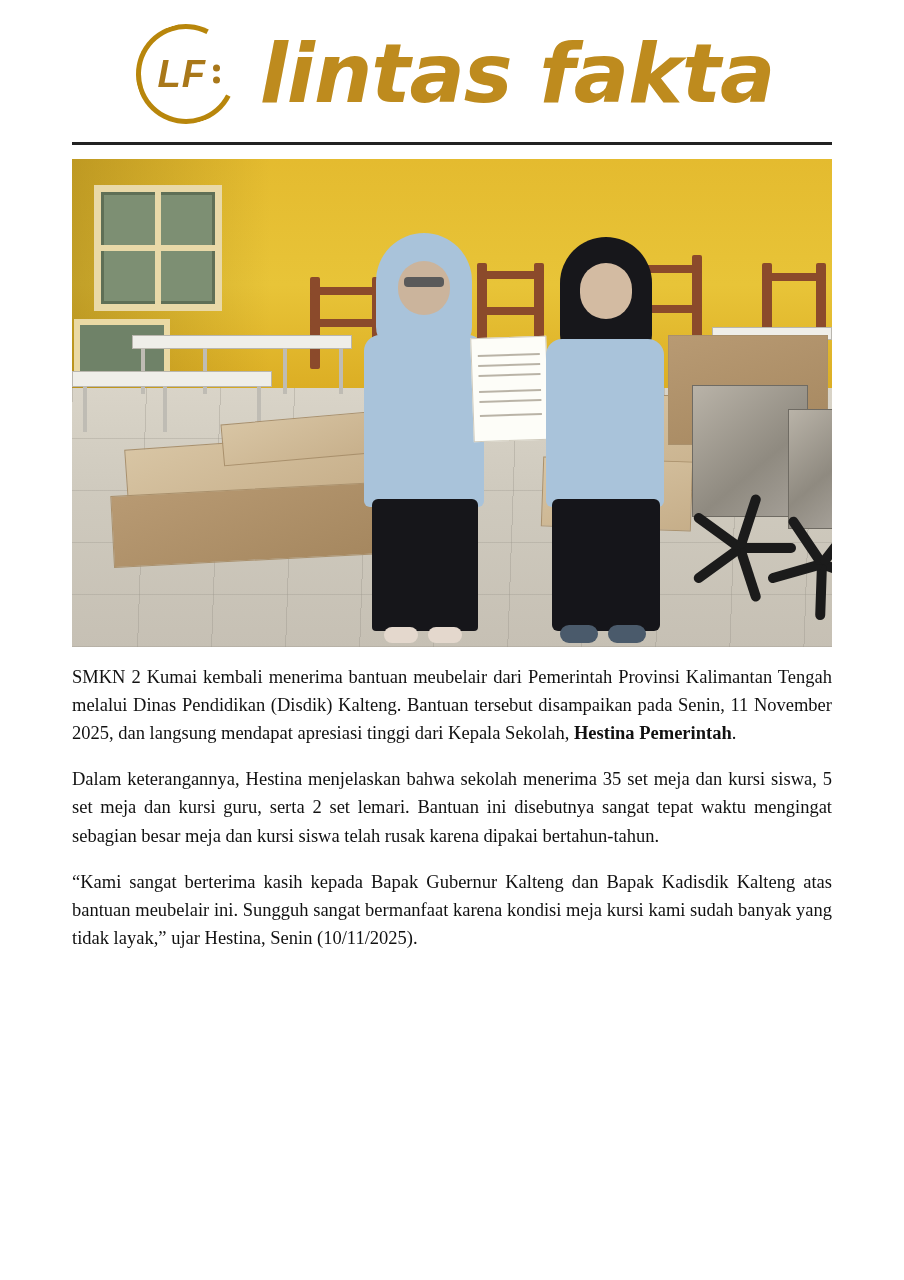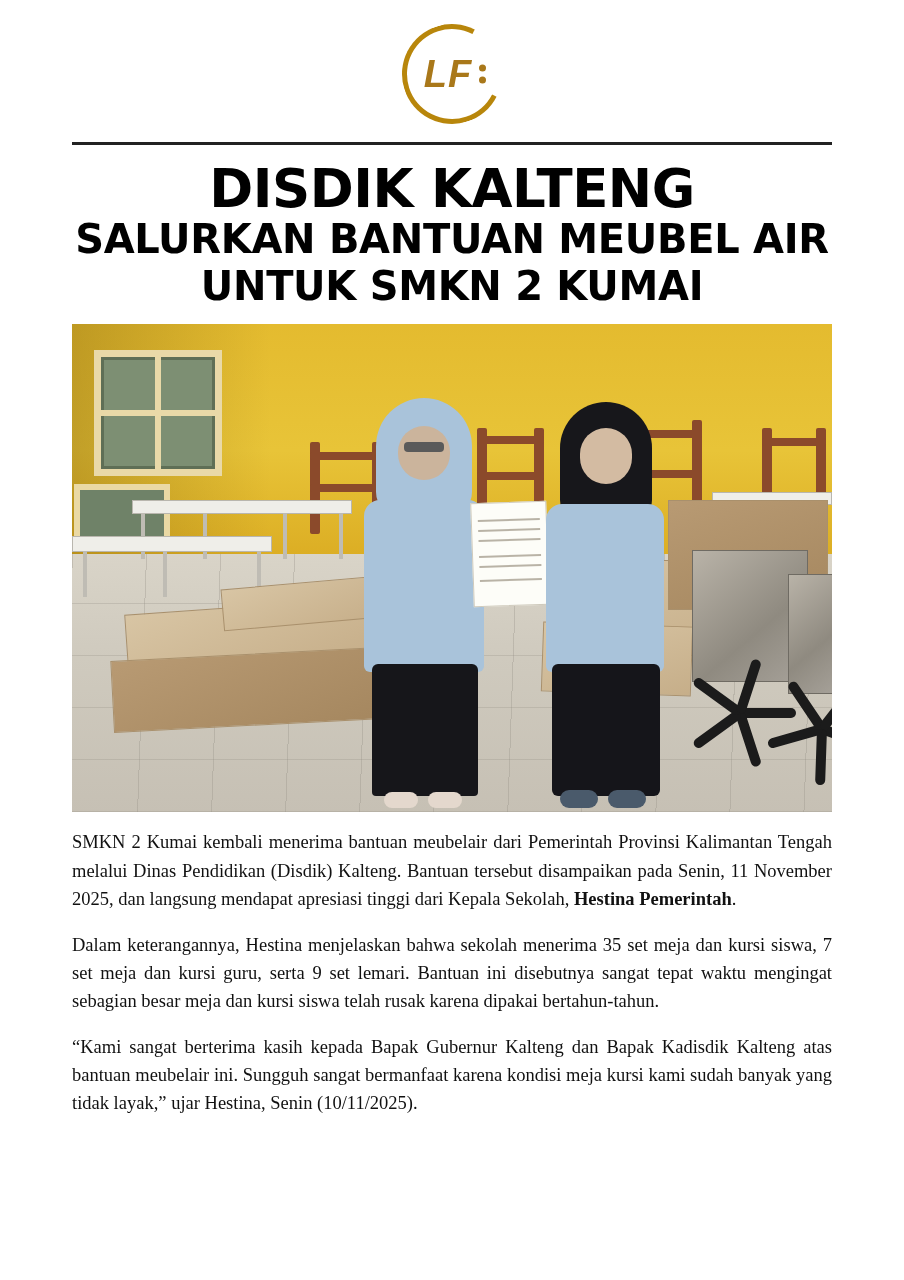--- a/index.html
+++ b/index.html
@@ -239,31 +239,27 @@
   <div class="masthead">
     <div class="brand-row">
       <div class="logo-mark">
         <div class="ring"></div>
         <div class="lf">LF</div>
         <div class="dots">
             <i></i>
             <i></i>
           </div>
       </div>
+      <div class="brand-name">lintas fakta</div>
     </div>
     <div class="rule"></div>
   </div>
 
   <div class="dateline-rule"></div>
 
-  <div class="headline">
-    <div class="l1">DISDIK KALTENG</div>
-    <div class="l2">SALURKAN BANTUAN MEUBEL AIR</div>
-    <div class="l3">UNTUK SMKN 2 KUMAI</div>
-  </div>
 
   <div class="photo">
     <div class="ph-wallTop"></div>
     <div class="ph-wallShade"></div>
     <div class="ph-window"></div>
     <div class="ph-window2"></div>
     <div class="ph-floor"></div>
     <div class="ph-grid"></div>
 
     <div class="chairwood" style="left:238px; top:118px; width:10px; height:92px;"></div>
@@ -355,17 +351,17 @@
       <div class="p-body" style="left:18px; top:272px; width:108px; height:132px; background:#15151a; border-radius:6px;"></div>
       <div class="p-body" style="left:26px; top:398px; width:38px; height:18px; background:#4a5a6b; border-radius:9px;"></div>
       <div class="p-body" style="left:74px; top:398px; width:38px; height:18px; background:#4a5a6b; border-radius:9px;"></div>
     </div>
   </div>
 
   <div class="article">
     <p>
       <span>SMKN 2 Kumai kembali menerima bantuan meubelair dari Pemerintah Provinsi Kalimantan Tengah melalui Dinas Pendidikan (Disdik) Kalteng. Bantuan tersebut disampaikan pada Senin, 11 November 2025, dan langsung mendapat apresiasi tinggi dari Kepala Sekolah, </span><b>Hestina Pemerintah</b><span>.</span>
     </p>
-    <p>Dalam keterangannya, Hestina menjelaskan bahwa sekolah menerima 35 set meja dan kursi siswa, 7 set meja dan kursi guru, serta 9 set lemari. Bantuan ini disebutnya sangat tepat waktu mengingat sebagian besar meja dan kursi siswa telah rusak karena dipakai bertahun-tahun.</p>
+    <p>Dalam keterangannya, Hestina menjelaskan bahwa sekolah menerima 35 set meja dan kursi siswa, 5 set meja dan kursi guru, serta 2 set lemari. Bantuan ini disebutnya sangat tepat waktu mengingat sebagian besar meja dan kursi siswa telah rusak karena dipakai bertahun-tahun.</p>
     <p>“Kami sangat berterima kasih kepada Bapak Gubernur Kalteng dan Bapak Kadisdik Kalteng atas bantuan meubelair ini. Sungguh sangat bermanfaat karena kondisi meja kursi kami sudah banyak yang tidak layak,” ujar Hestina, Senin (10/11/2025).</p>
   </div>
 
 </div>
 
 </body></html>

